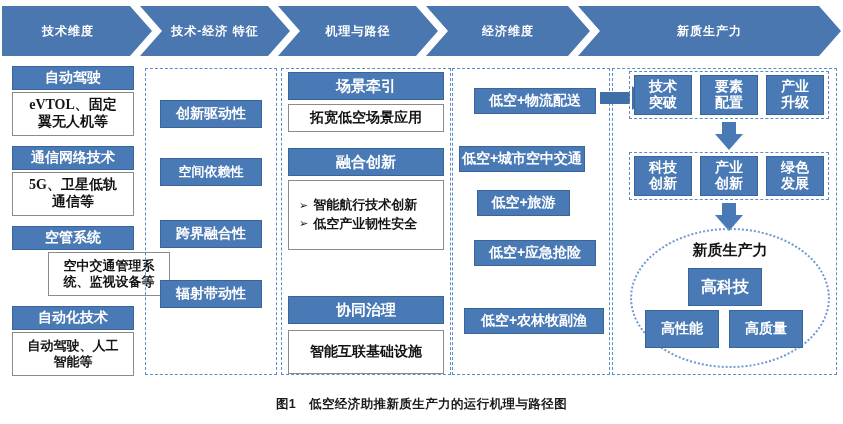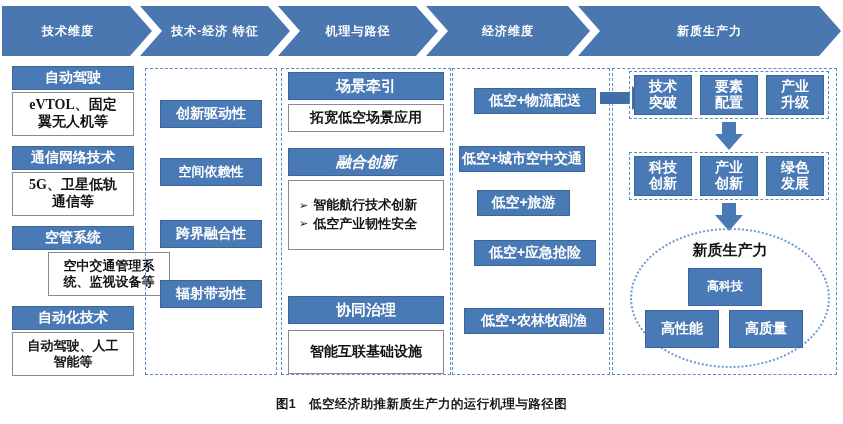--- a/index.html
+++ b/index.html
@@ -199,21 +199,21 @@
   <div class="col">
     <div class="dashbox" style="left:281px;top:68px;width:170px;height:307px;"></div>
 
     <div class="bluebox" style="left:288px;top:72px;width:156px;height:28px;font-size:15px;">
       <span>场景牵引</span>
     </div>
     <div class="whitebox" style="left:288px;top:104px;width:156px;height:28px;font-size:14px;">
       <span>拓宽低空场景应用</span>
     </div>
 
-    <div class="bluebox" style="left:288px;top:148px;width:156px;height:28px;font-size:15px;font-style:italic;">
+    <div class="bluebox" style="left:288px;top:148px;width:156px;height:28px;font-size:15px;">
       <span>融合创新</span>
     </div>
     <div class="whitebox bullets" style="left:288px;top:180px;width:156px;height:70px;">
       <ul>
         <li>
           <span class="bl">➢</span>
           <span>智能航行技术创新</span>
         </li>
         <li>
           <span class="bl">➢</span>
@@ -293,21 +293,21 @@
 
     <div class="arrow-down" style="left:715px;top:203px;width:28px;height:28px;">
       <div class="shaft"></div>
       <div class="head"></div>
     </div>
 
     <div class="ellipse" style="left:630px;top:228px;width:200px;height:140px;"></div>
     <div class="ellipse-title" style="left:630px;top:241px;width:200px;">
       <span>新质生产力</span>
     </div>
-    <div class="bluebox" style="left:688px;top:268px;width:74px;height:38px;font-size:12px;">
+    <div class="bluebox" style="left:688px;top:268px;width:74px;height:38px;font-size:16px;">
       <span>高科技</span>
     </div>
     <div class="bluebox" style="left:645px;top:310px;width:74px;height:38px;font-size:14px;">
       <span>高性能</span>
     </div>
     <div class="bluebox" style="left:729px;top:310px;width:74px;height:38px;font-size:14px;">
       <span>高质量</span>
     </div>
   </div>
 

